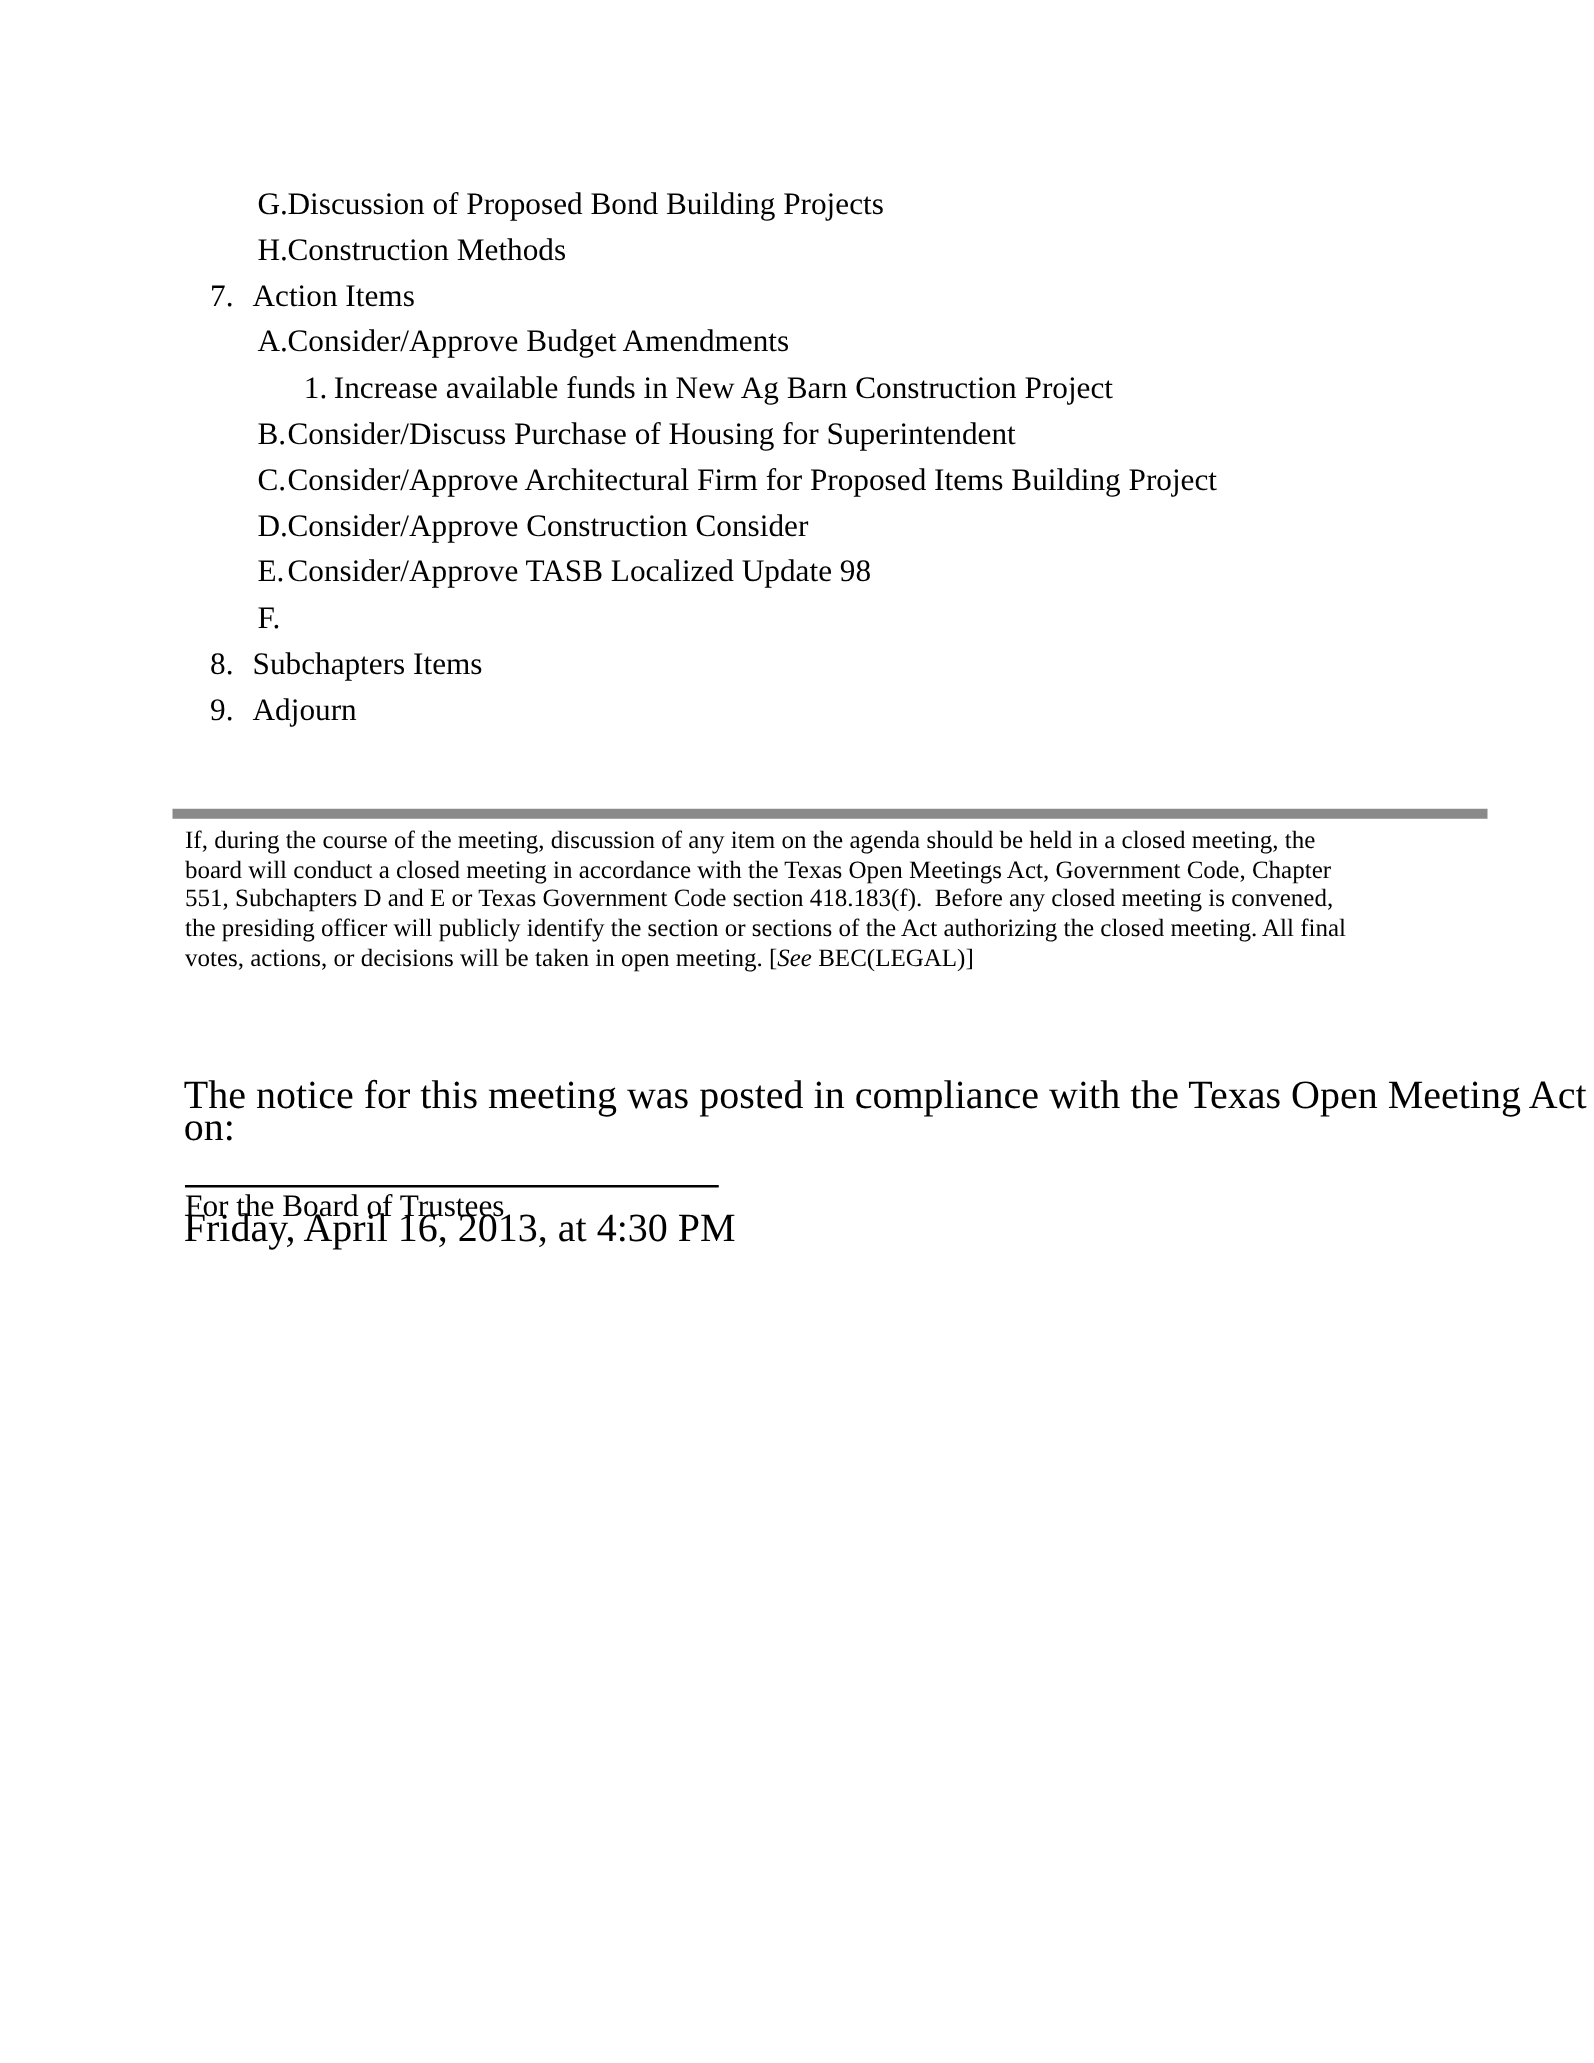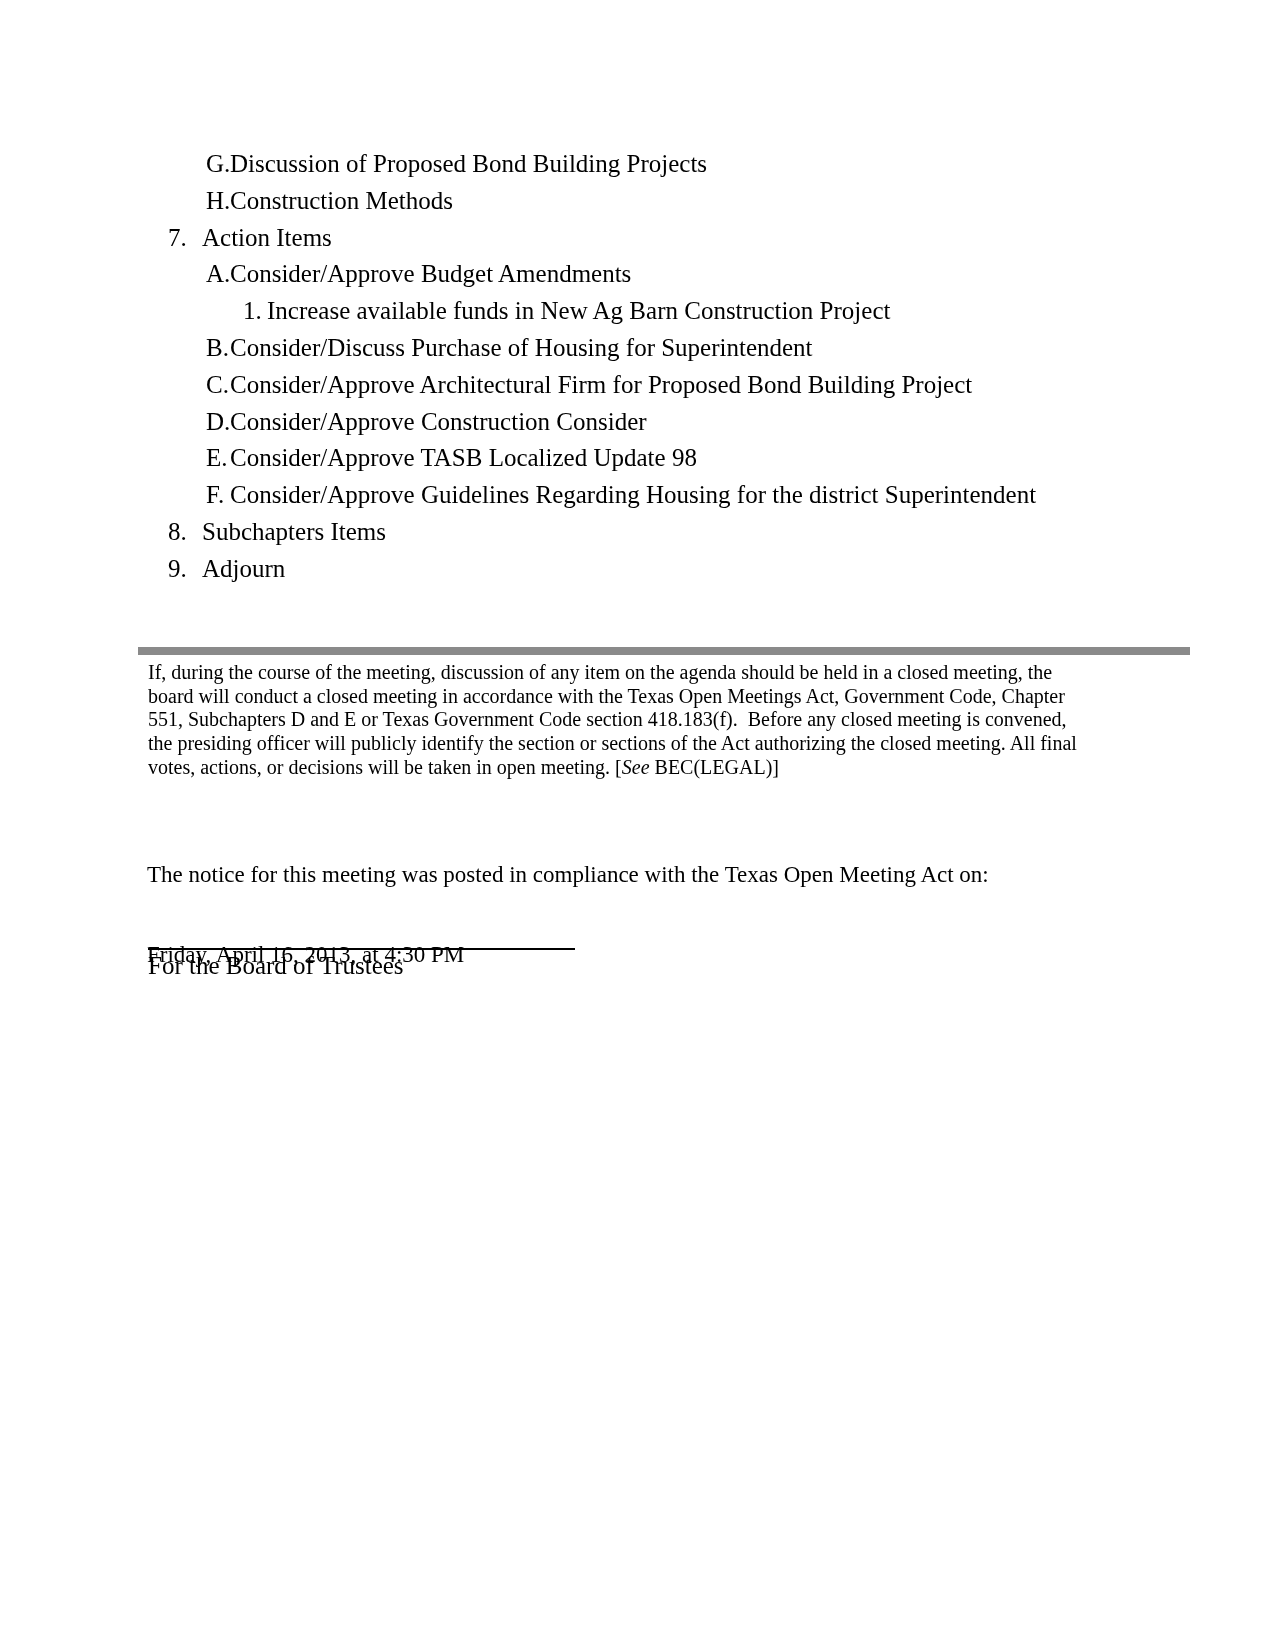--- a/index.html
+++ b/index.html
@@ -55,21 +55,21 @@
     font-size: 20px;
     line-height: 23.7px;
     white-space: pre-wrap;
   }
 
   
   .posting {
     position: absolute;
     left: 147px;
     top: 808px;
-    font-size: 23px;
+    font-size: 32px;
     line-height: 26.8px;
     white-space: pre-wrap;
   }
 
   
   .signature {
     position: absolute;
     left: 148px;
     top: 948px;
   }
@@ -110,33 +110,32 @@
       <div class="agenda-item lvl3">
         <span class="marker">1.</span>
         <span class="text">Increase available funds in New Ag Barn Construction Project</span>
       </div>
       <div class="agenda-item lvl2">
         <span class="marker">B.</span>
         <span class="text">Consider/Discuss Purchase of Housing for Superintendent</span>
       </div>
       <div class="agenda-item lvl2">
         <span class="marker">C.</span>
-        <span class="text">Consider/Approve Architectural Firm for Proposed Bond Building Project</span>
+        <span class="text">Consider/Approve Architectural Firm for Proposed Items Building Project</span>
       </div>
       <div class="agenda-item lvl2">
         <span class="marker">D.</span>
         <span class="text">Consider/Approve Construction Consider</span>
       </div>
       <div class="agenda-item lvl2">
         <span class="marker">E.</span>
         <span class="text">Consider/Approve TASB Localized Update 98</span>
       </div>
       <div class="agenda-item lvl2">
         <span class="marker">F.</span>
-        <span class="text">Consider/Approve Guidelines Regarding Housing for the district Superintendent</span>
       </div>
       <div class="agenda-item lvl1">
         <span class="marker">8.</span>
         <span class="text">Subchapters Items</span>
       </div>
       <div class="agenda-item lvl1">
         <span class="marker">9.</span>
         <span class="text">Adjourn</span>
       </div>
     </div>

